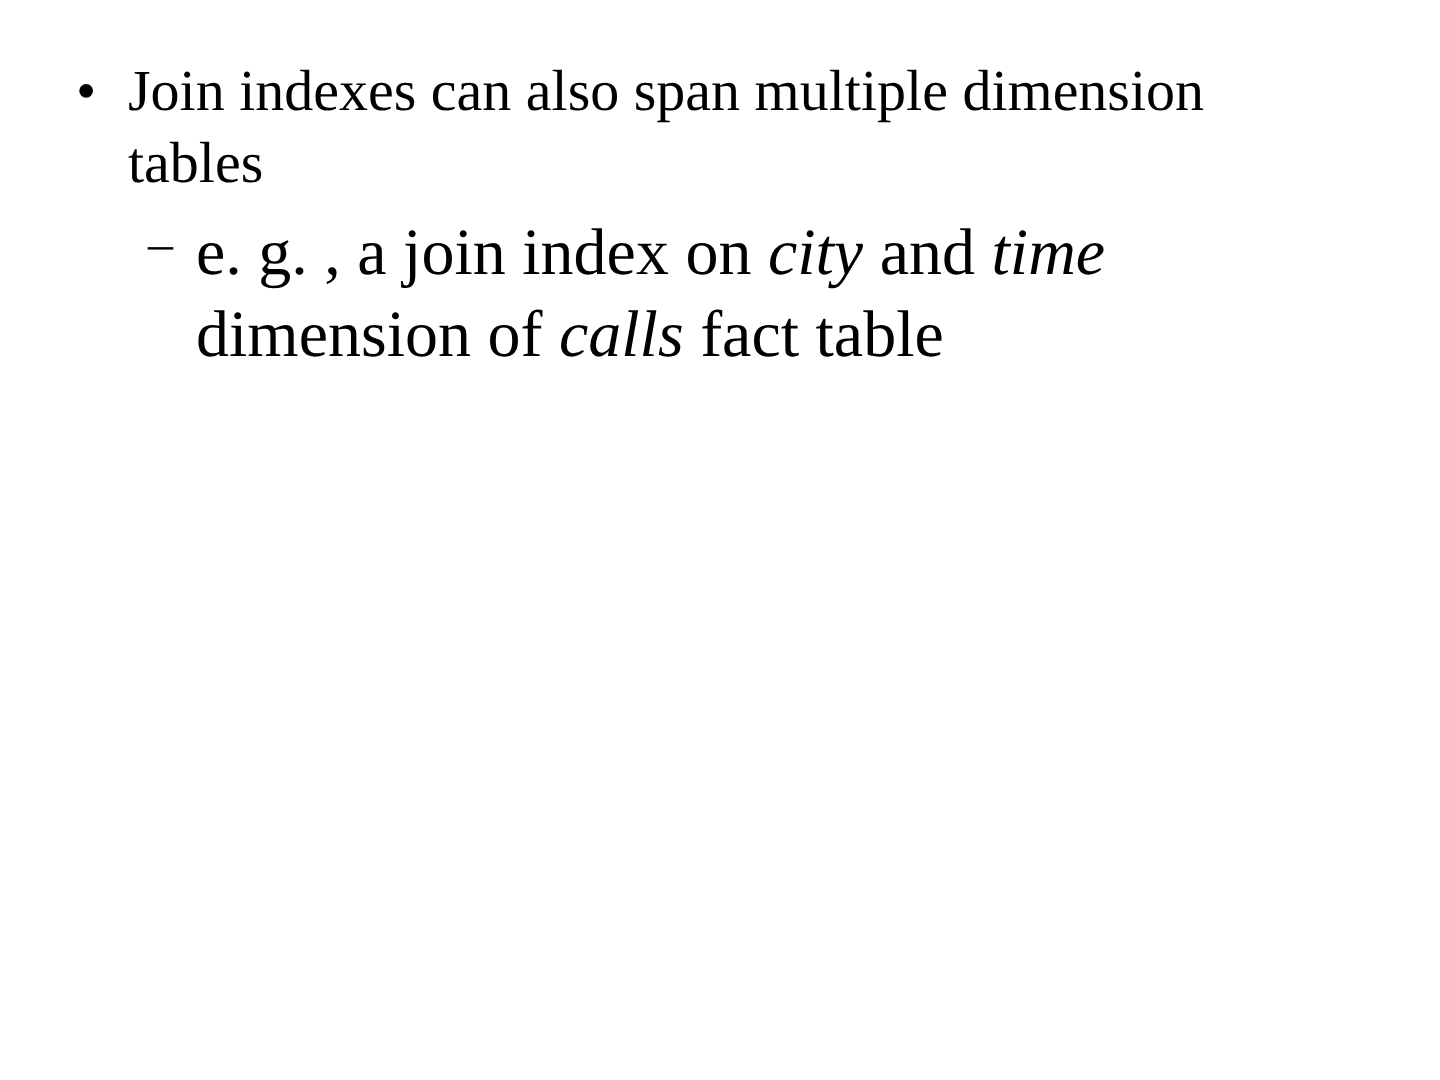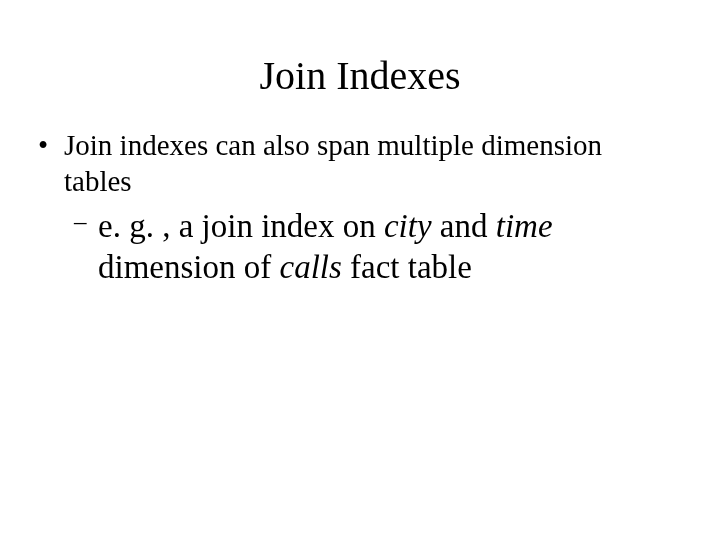--- a/index.html
+++ b/index.html
@@ -62,21 +62,20 @@
     left: -24px;
     top: 0;
     font-size: 25px;
   }
   .italic { font-style: italic; }
 </style>
 </head>
 <body>
 
 <div class="slide">
-  <h1 class="title">Join Indexes</h1>
   <div class="body">
     <ul class="lvl1">
       <li>
         <span>Join indexes can also span multiple dimension tables</span>
         <ul class="lvl2">
           <li>
             <span>e. g. , a join index on </span><span class="italic">city</span><span> and </span><span class="italic">time</span><span> dimension of </span><span class="italic">calls</span><span> fact table</span>
           </li>
         </ul>
       </li>

